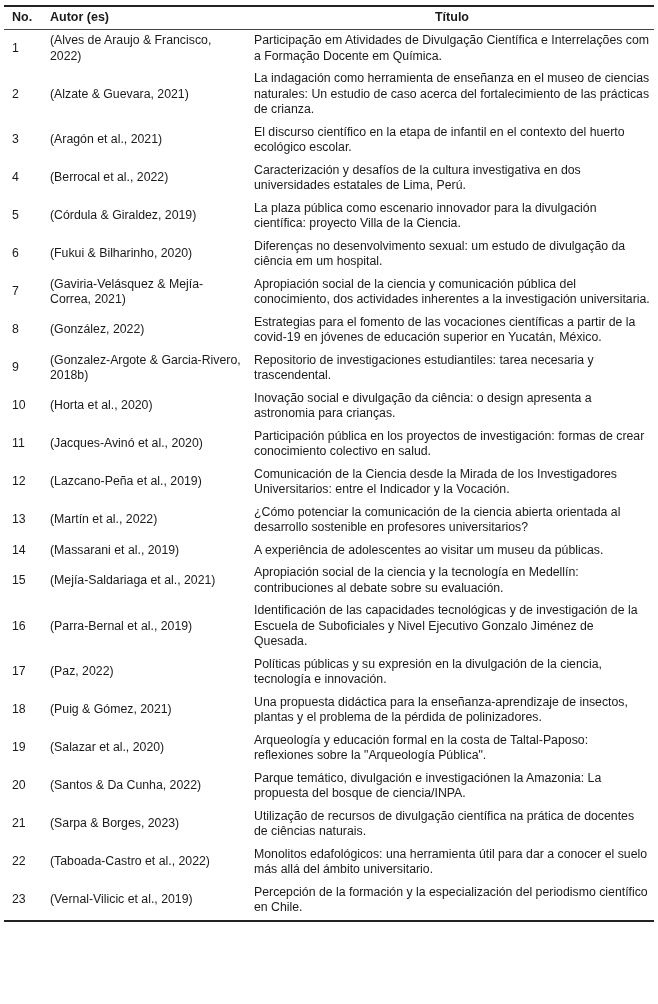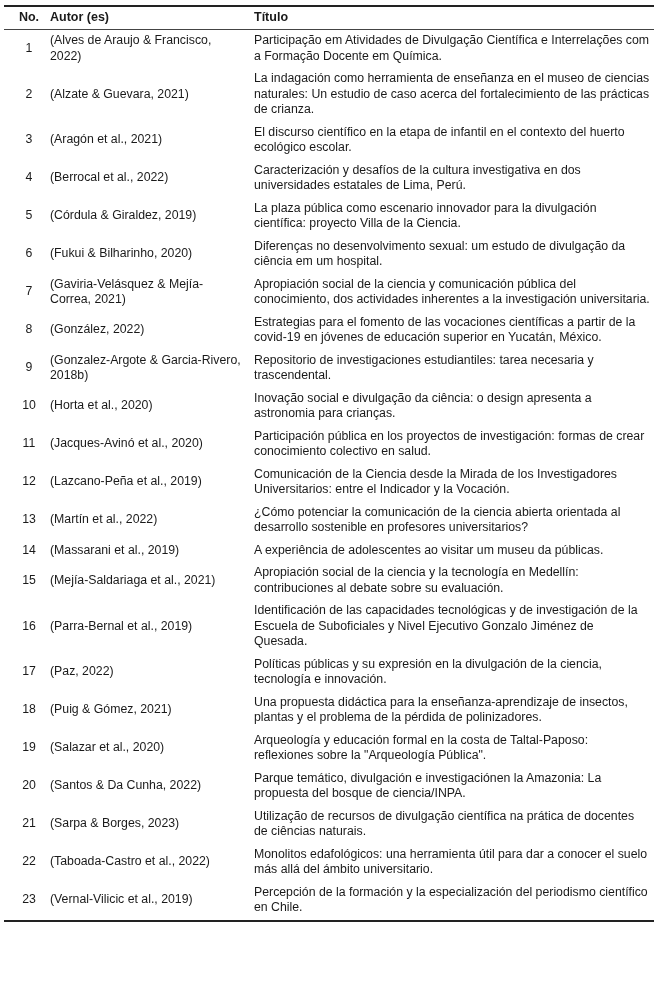--- a/index.html
+++ b/index.html
@@ -1,23 +1,23 @@
 <!DOCTYPE html>
 <html><head>
   <meta charset="utf-8">
   <style>
     html, body { margin: 0; padding: 0; background: #ffffff; }
     body { width: 658px; height: 1004px; overflow: hidden; font-family: "Liberation Sans", sans-serif; color: #1a1a1a; }
     .tbl { position: absolute; left: 4px; top: 5px; width: 650px; border-top: 2px solid #222; border-bottom: 2px solid #222; }
     .row { display: flex; align-items: center; font-size: 12.3px; line-height: 15.5px; }
     .head { height: 22px; border-bottom: 1px solid #444; font-weight: bold; font-size: 12.5px; }
-    .c-no { width: 42px; padding-left: 8px; box-sizing: border-box; text-align: center; }
+    .c-no { width: 42px; padding-left: 8px; box-sizing: border-box; }
     .c-au { width: 200px; box-sizing: border-box; padding: 0 4px; }
     .c-ti { flex: 1; padding-left: 8px; padding-right: 4px; box-sizing: border-box; }
-    .head .c-ti { }
+    .head .c-ti { text-align: center; }
     .body-row { padding: 3px 0 4px 0; }
   </style>
 </head>
 <body>
 
 <div class="tbl">
   <div class="row head">
     <div class="c-no">No.</div>
     <div class="c-au">Autor (es)</div>
     <div class="c-ti">Título</div>

